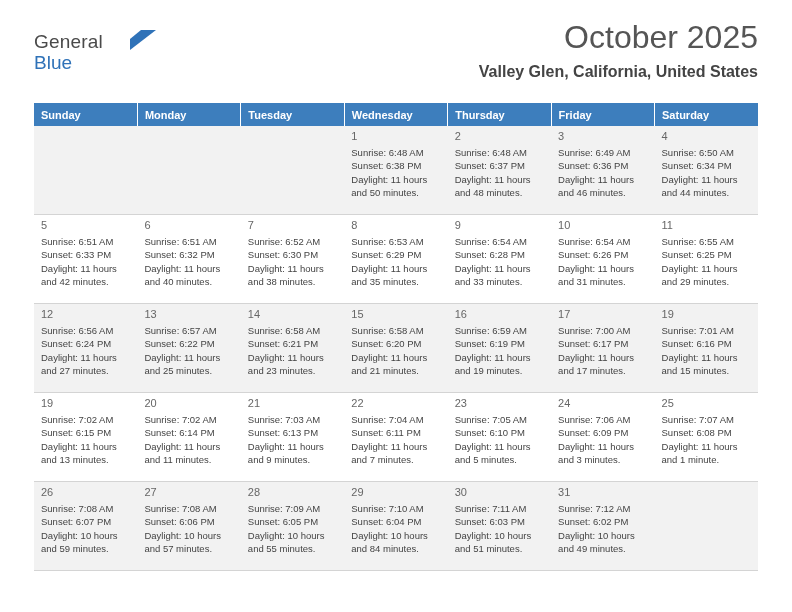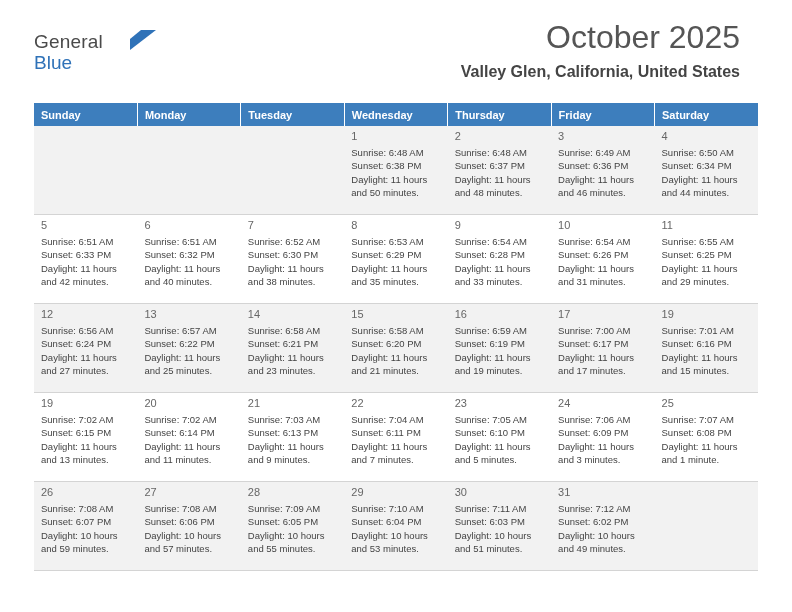--- a/index.html
+++ b/index.html
@@ -12,21 +12,21 @@
     background: #ffffff;
     font-family: "Liberation Sans", sans-serif;
     color: #333333;
     overflow: hidden;
   }
   .page {
     position: relative;
     width: 792px;
     height: 612px;
     box-sizing: border-box;
-    padding: 22px 52px 0 34px;
+    padding: 22px 34px 0 34px;
   }
   
   .header {
     display: flex;
     align-items: flex-start;
     justify-content: space-between;
     height: 72px;
   }
   .logo {
     position: relative;
@@ -386,21 +386,21 @@
             <span class="info">Sunrise: 7:09 AM</span>
             <span class="info">Sunset: 6:05 PM</span>
             <span class="info">Daylight: 10 hours</span>
             <span class="info">and 55 minutes.</span>
           </td>
         <td>
             <span class="daynum">29</span>
             <span class="info">Sunrise: 7:10 AM</span>
             <span class="info">Sunset: 6:04 PM</span>
             <span class="info">Daylight: 10 hours</span>
-            <span class="info">and 53 minutes.</span>
+            <span class="info">and 84 minutes.</span>
           </td>
         <td>
             <span class="daynum">30</span>
             <span class="info">Sunrise: 7:11 AM</span>
             <span class="info">Sunset: 6:03 PM</span>
             <span class="info">Daylight: 10 hours</span>
             <span class="info">and 51 minutes.</span>
           </td>
         <td>
             <span class="daynum">31</span>

